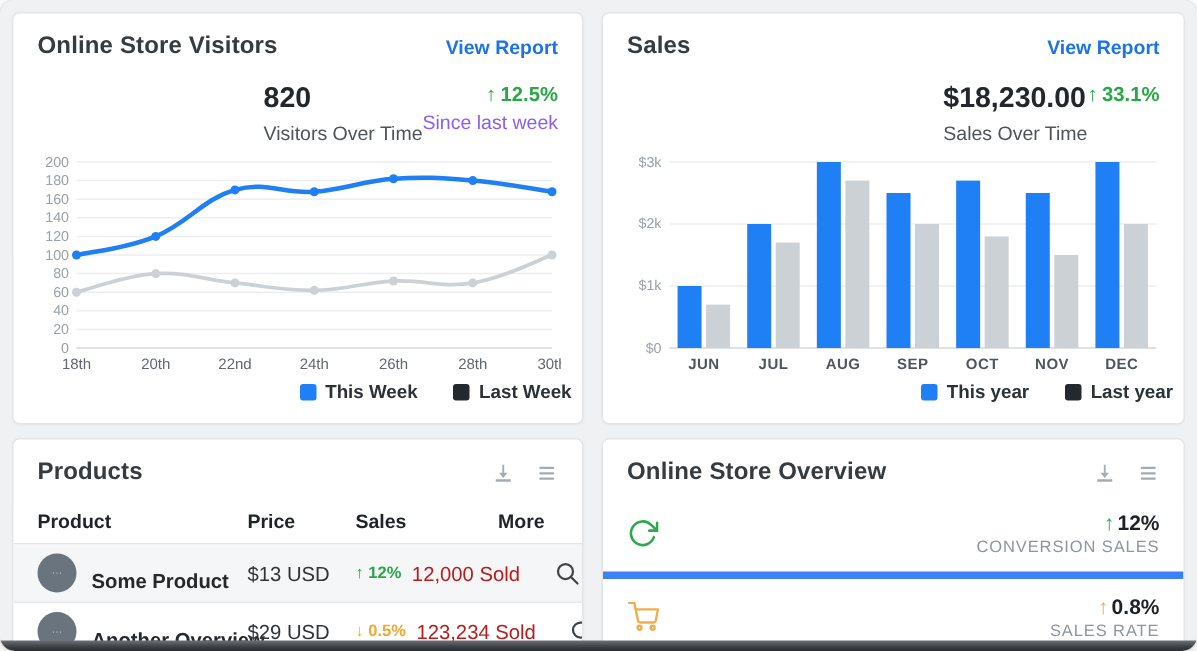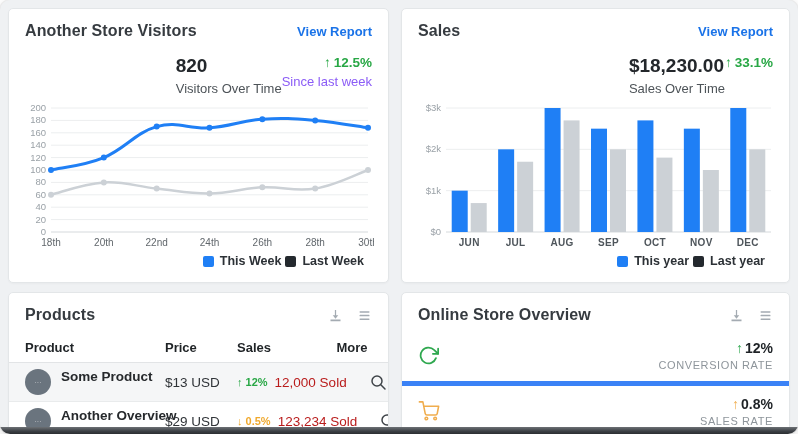--- a/index.html
+++ b/index.html
@@ -19,30 +19,30 @@
 .stat-label{font-size:13px;color:#4d5358;margin-top:4px}
 .stat-delta{text-align:right}
 .delta-line{font-size:13.5px;font-weight:700;color:#28a745}
 .delta-line .arr{margin-right:3px}
 .since{font-size:13px;color:#8b5cf6;margin-top:4px}
 .chart-wrap{padding:4px 14px 0;line-height:0}
 svg text{font-family:"Liberation Sans","DejaVu Sans",sans-serif}
 svg text.tick{font-size:9.5px;fill:#9aa1a7}
 svg text.xlab{font-size:10px;fill:#61676c}
 svg text.cat{font-size:10px;font-weight:700;fill:#4e555b;letter-spacing:.3px}
-.legend{display:flex;justify-content:flex-end;gap:4px;padding:4px 24px 0}
+.legend{display:flex;justify-content:flex-end;gap:24px;padding:4px 7px 0}
 .litem{display:flex;align-items:center;gap:6px;font-size:12.5px;font-weight:600;color:#2c3136;cursor:pointer}
 .lswatch{width:11px;height:11px;border-radius:2px;display:inline-block}
 
 .thead{display:grid;grid-template-columns:140px 72px 1fr 40px;padding:7px 16px;border-bottom:1px solid #e2e4e6;margin-top:3px}
 .th{font-size:13px;font-weight:700;color:#1f2326}
-.th.more{text-align:center}
+.th.more{text-align:left}
 .trow{display:grid;grid-template-columns:140px 72px 1fr 40px;align-items:center;height:39px;padding:0 16px;border-bottom:1px solid #e9ebec;cursor:pointer}
 .trow.striped{background:#f5f6f7}
-.pcell{display:flex;align-items:flex-start;min-width:0}
+.pcell{display:flex;align-items:flex-end;min-width:0}
 .avatar{width:26px;height:26px;border-radius:50%;background:#6a747e;display:inline-flex;align-items:center;justify-content:center;color:rgba(255,255,255,.5);font-size:7px;margin-right:10px;flex:none}
 .pname{font-size:13.5px;font-weight:700;color:#26292c;white-space:nowrap}
 .price{font-size:13.5px;color:#303438}
 .salescell{display:flex;align-items:center;gap:7px}
 .sdelta{font-size:11px;font-weight:700;white-space:nowrap}
 .sold{font-size:13.5px;color:#b91c1c;white-space:nowrap}
 .more-cell{display:flex;justify-content:flex-end}
 .more-cell span{cursor:pointer;line-height:0}
 
 .orow{display:flex;align-items:center;justify-content:space-between;padding:10px 16px;min-height:51px}
@@ -55,21 +55,21 @@
 .bottom-bar{position:absolute;left:0;right:0;bottom:0;height:7px;background:linear-gradient(180deg,#6d7175,#3c4045 60%,#2b2e31);z-index:5}
 </style>
 </head>
 <body>
 
 <div class="frame">
   <div class="grid">
 
     <section class="card">
       <div class="card-header">
-        <h2 class="card-title">Another Store Visitors</h2>
+        <h2 class="card-title">Online Store Visitors</h2>
         <a class="view-report">View Report</a>
       </div>
       <div class="stat-row">
         <div>
           <div class="stat-value">820</div>
           <div class="stat-label">Visitors Over Time</div>
         </div>
         <div class="stat-delta">
           <div class="delta-line"><span class="arr">↑</span><span>12.5%</span></div>
           <div class="since">Since last week</div>
@@ -258,21 +258,21 @@
         </div>
       </div>
       <div id="overview-rows">
           <div class="orow">
             <span class="oicon"><svg width="21" height="21" viewBox="0 0 24 24" fill="none" stroke="#2fa84f" stroke-width="2" stroke-linecap="round" stroke-linejoin="round">
                 <polyline points="23 4 23 10 17 10"></polyline>
                 <path d="M20.49 15a9 9 0 1 1-2.12-9.36L23 10"></path>
               </svg></span>
             <div class="ostats">
               <div class="odelta"><span class="oarr" style="color:#2fa84f">↑</span>12%</div>
-              <div class="olabel">CONVERSION RATE</div>
+              <div class="olabel">CONVERSION SALES</div>
             </div>
           </div>
           <div class="orow">
             <span class="oicon"><svg width="22" height="21" viewBox="0 0 24 24" fill="none" stroke="#f0ad4e" stroke-width="1.8" stroke-linecap="round" stroke-linejoin="round">
                 <circle cx="9" cy="20" r="1.5"></circle>
                 <circle cx="19" cy="20" r="1.5"></circle>
                 <path d="M1 1h4l2.68 13.39a2 2 0 0 0 2 1.61h9.72a2 2 0 0 0 2-1.61L23 6H6"></path>
               </svg></span>
             <div class="ostats">
               <div class="odelta"><span class="oarr" style="color:#f0ad4e">↑</span>0.8%</div>

